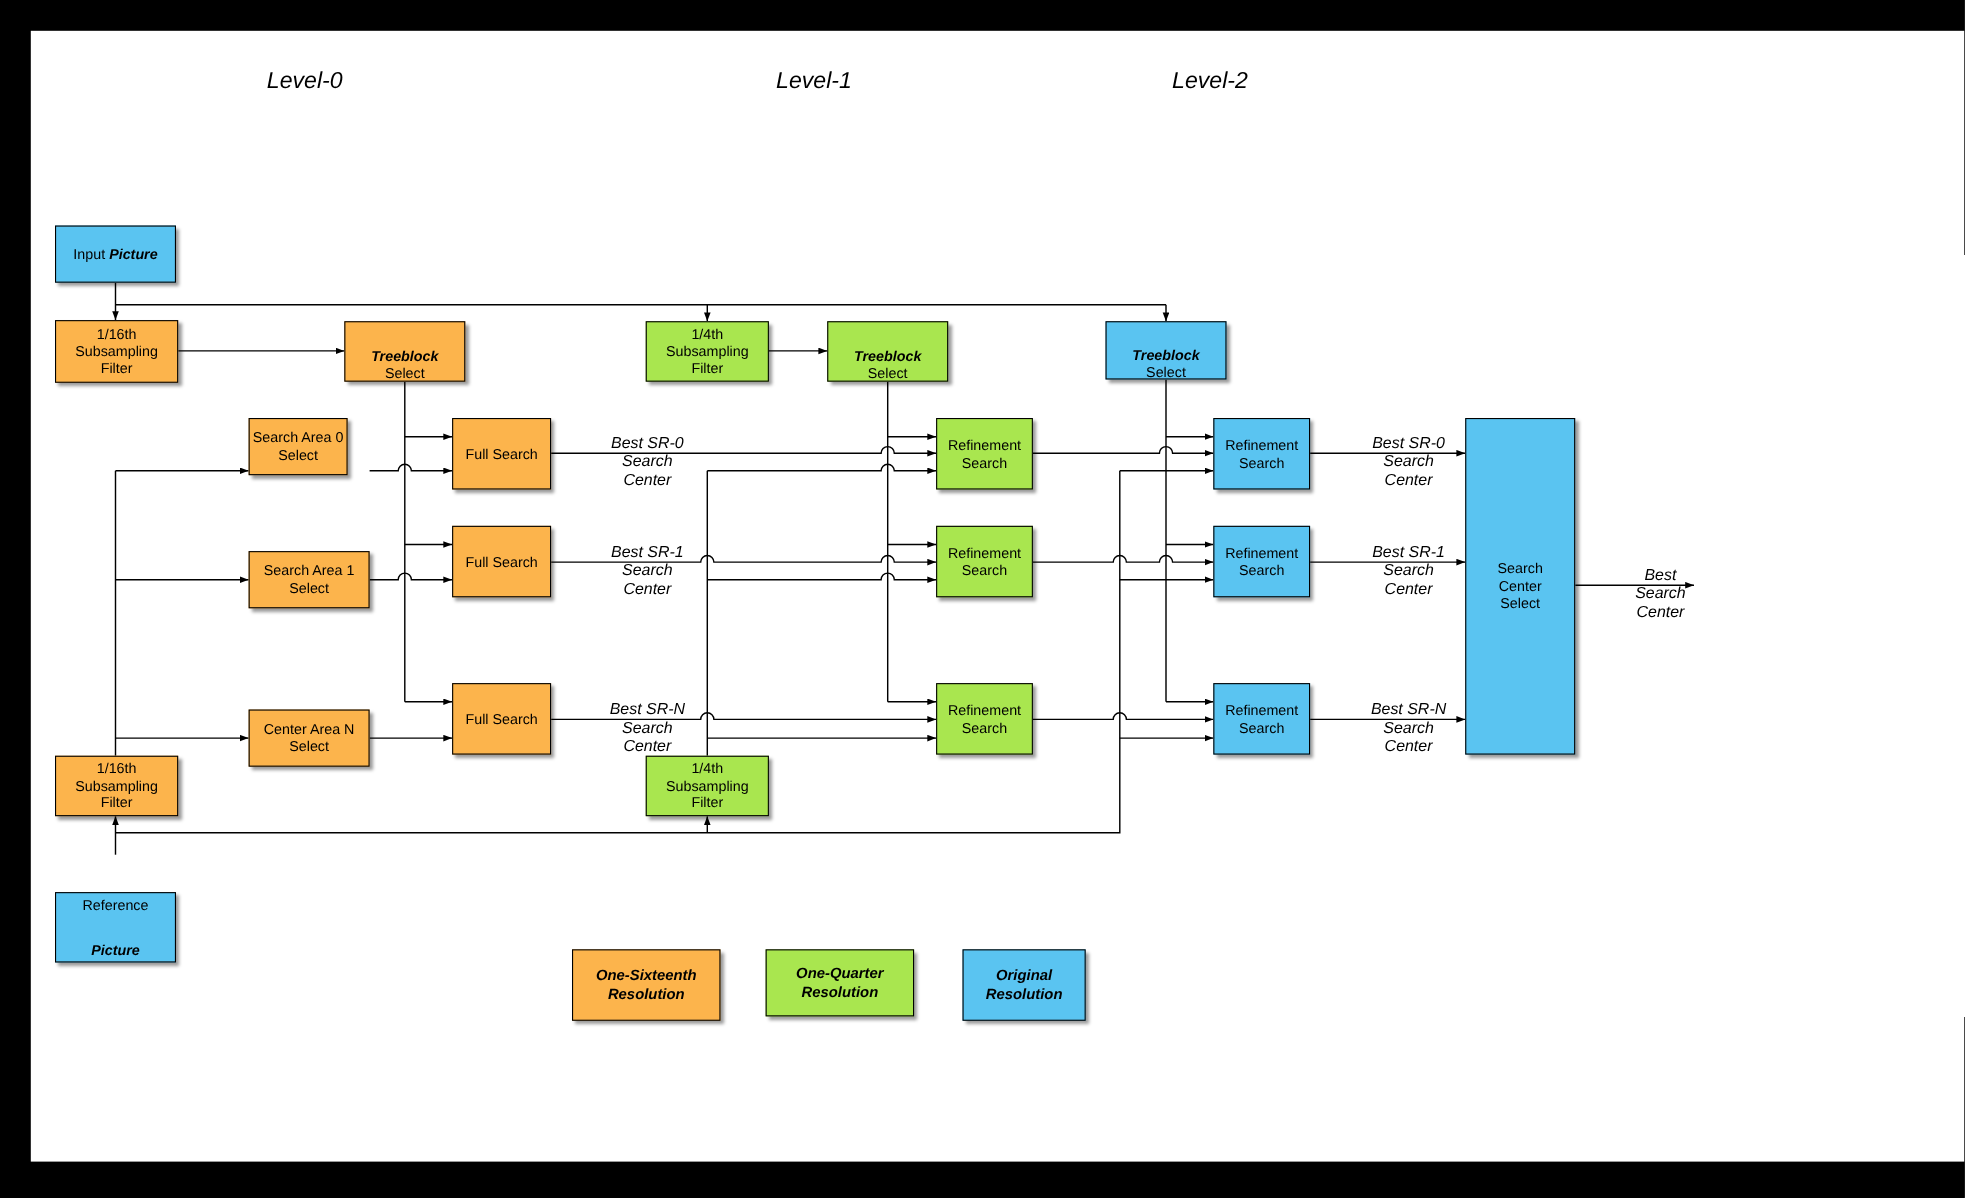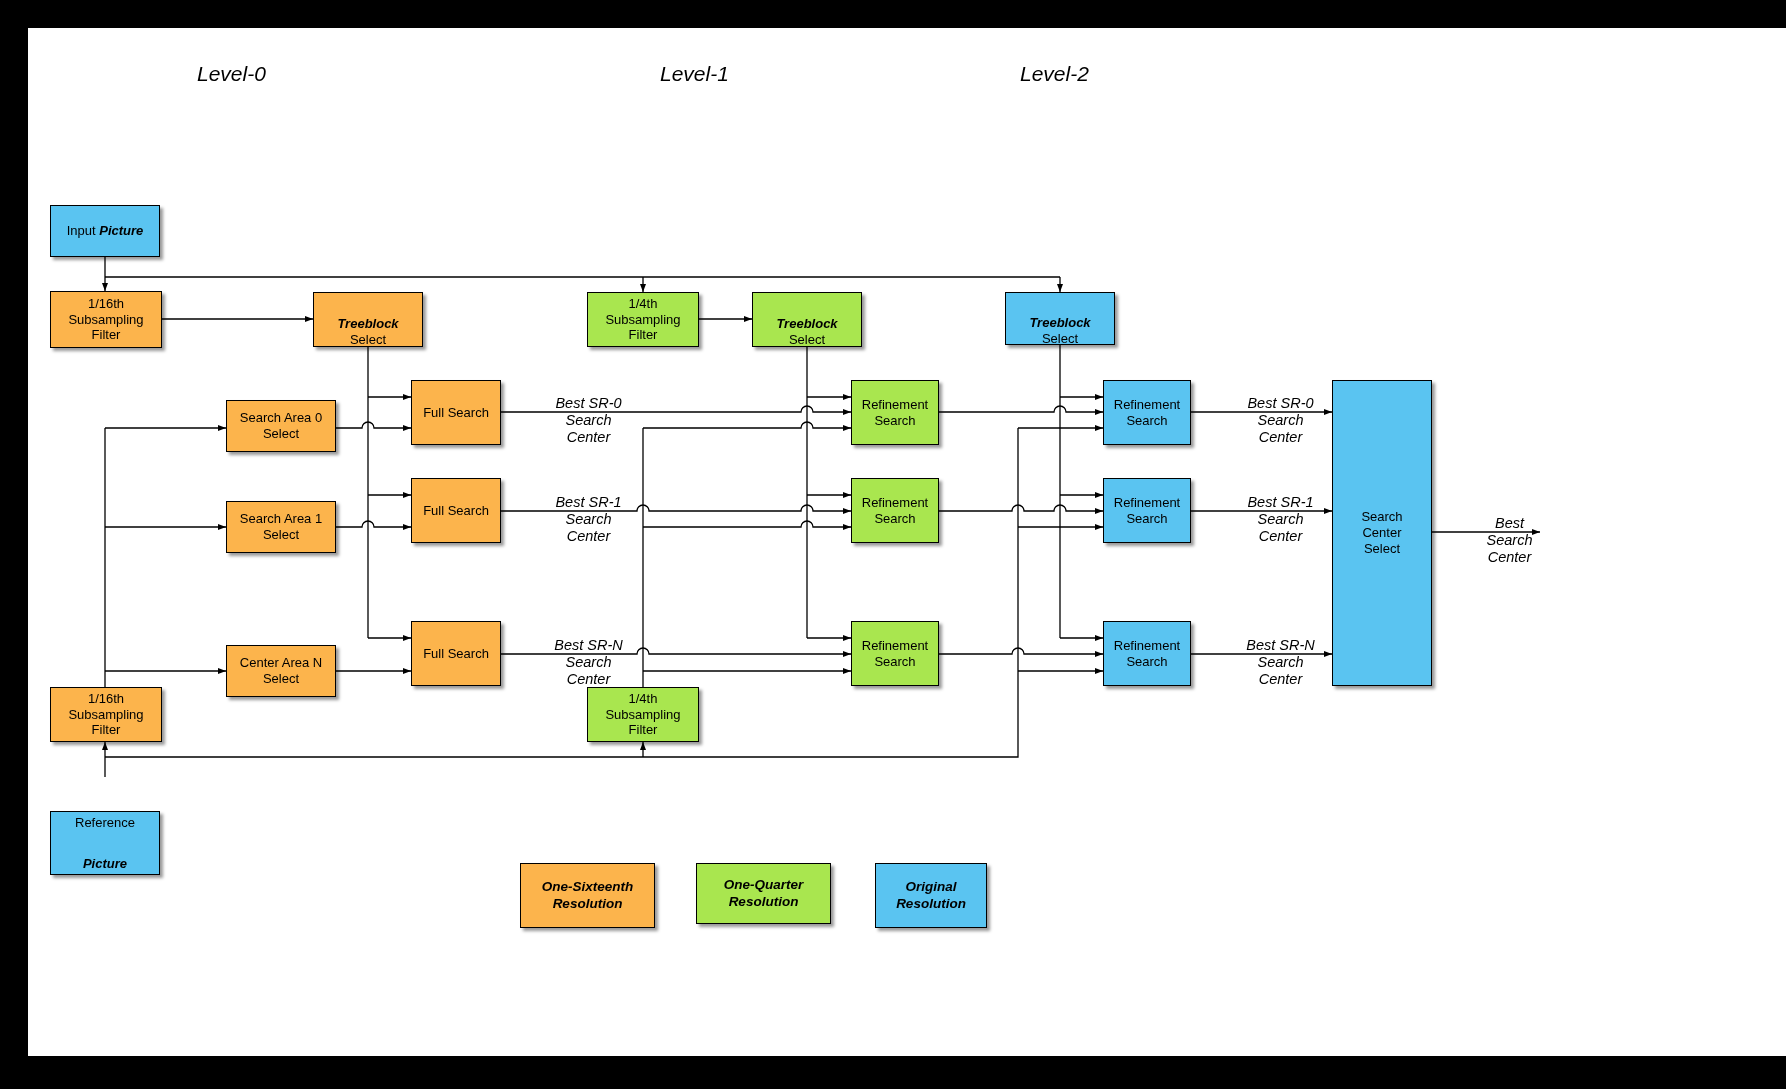--- a/index.html
+++ b/index.html
@@ -19,21 +19,21 @@
   .green  { background:var(--green,#A9E64F); }
   .blue   { background:var(--blue,#5AC4F1); }
   .em { font-weight:bold; font-style:italic;margin-top:25px; }
   .legend-node { font-weight:bold; font-style:italic; font-size:13.5px;text-align:center; }
   .flow-label {
     position:absolute; z-index:4; font-style:italic; font-size:14.5px;
     line-height:17px; text-align:center; color:#000;padding-left:45px;
   }
   .level-heading {
     position:absolute; z-index:3; font-style:italic; font-size:21px;
-    color:#000; 
+    color:#000; text-align:center;
   }
 </style>
 </head>
 <body>
 
 <div id="page">
   <div id="canvas"></div>
 
   <svg class="wires" width="1786" height="1089">
     <defs>
@@ -120,21 +120,21 @@
   <div class="node green" style="left:752px;top:292px;width:110px;height:55px">
     <div class="em">Treeblock</div>
     <div>Select</div>
   </div>
 
   <div class="node blue" style="left:1005px;top:292px;width:110px;height:53px">
     <div class="em">Treeblock</div>
     <div>Select</div>
   </div>
 
-  <div class="node orange" style="left:226px;top:400px;width:110px;height:52px">
+  <div class="node orange" style="left:226px;top:380px;width:90px;height:52px">
     <div>Search Area 0</div>
     <div>Select</div>
   </div>
 
   <div class="node orange" style="left:226px;top:501px;width:110px;height:52px">
     <div>Search Area 1</div>
     <div>Select</div>
   </div>
 
   <div class="node orange" style="left:226px;top:645px;width:110px;height:52px">

